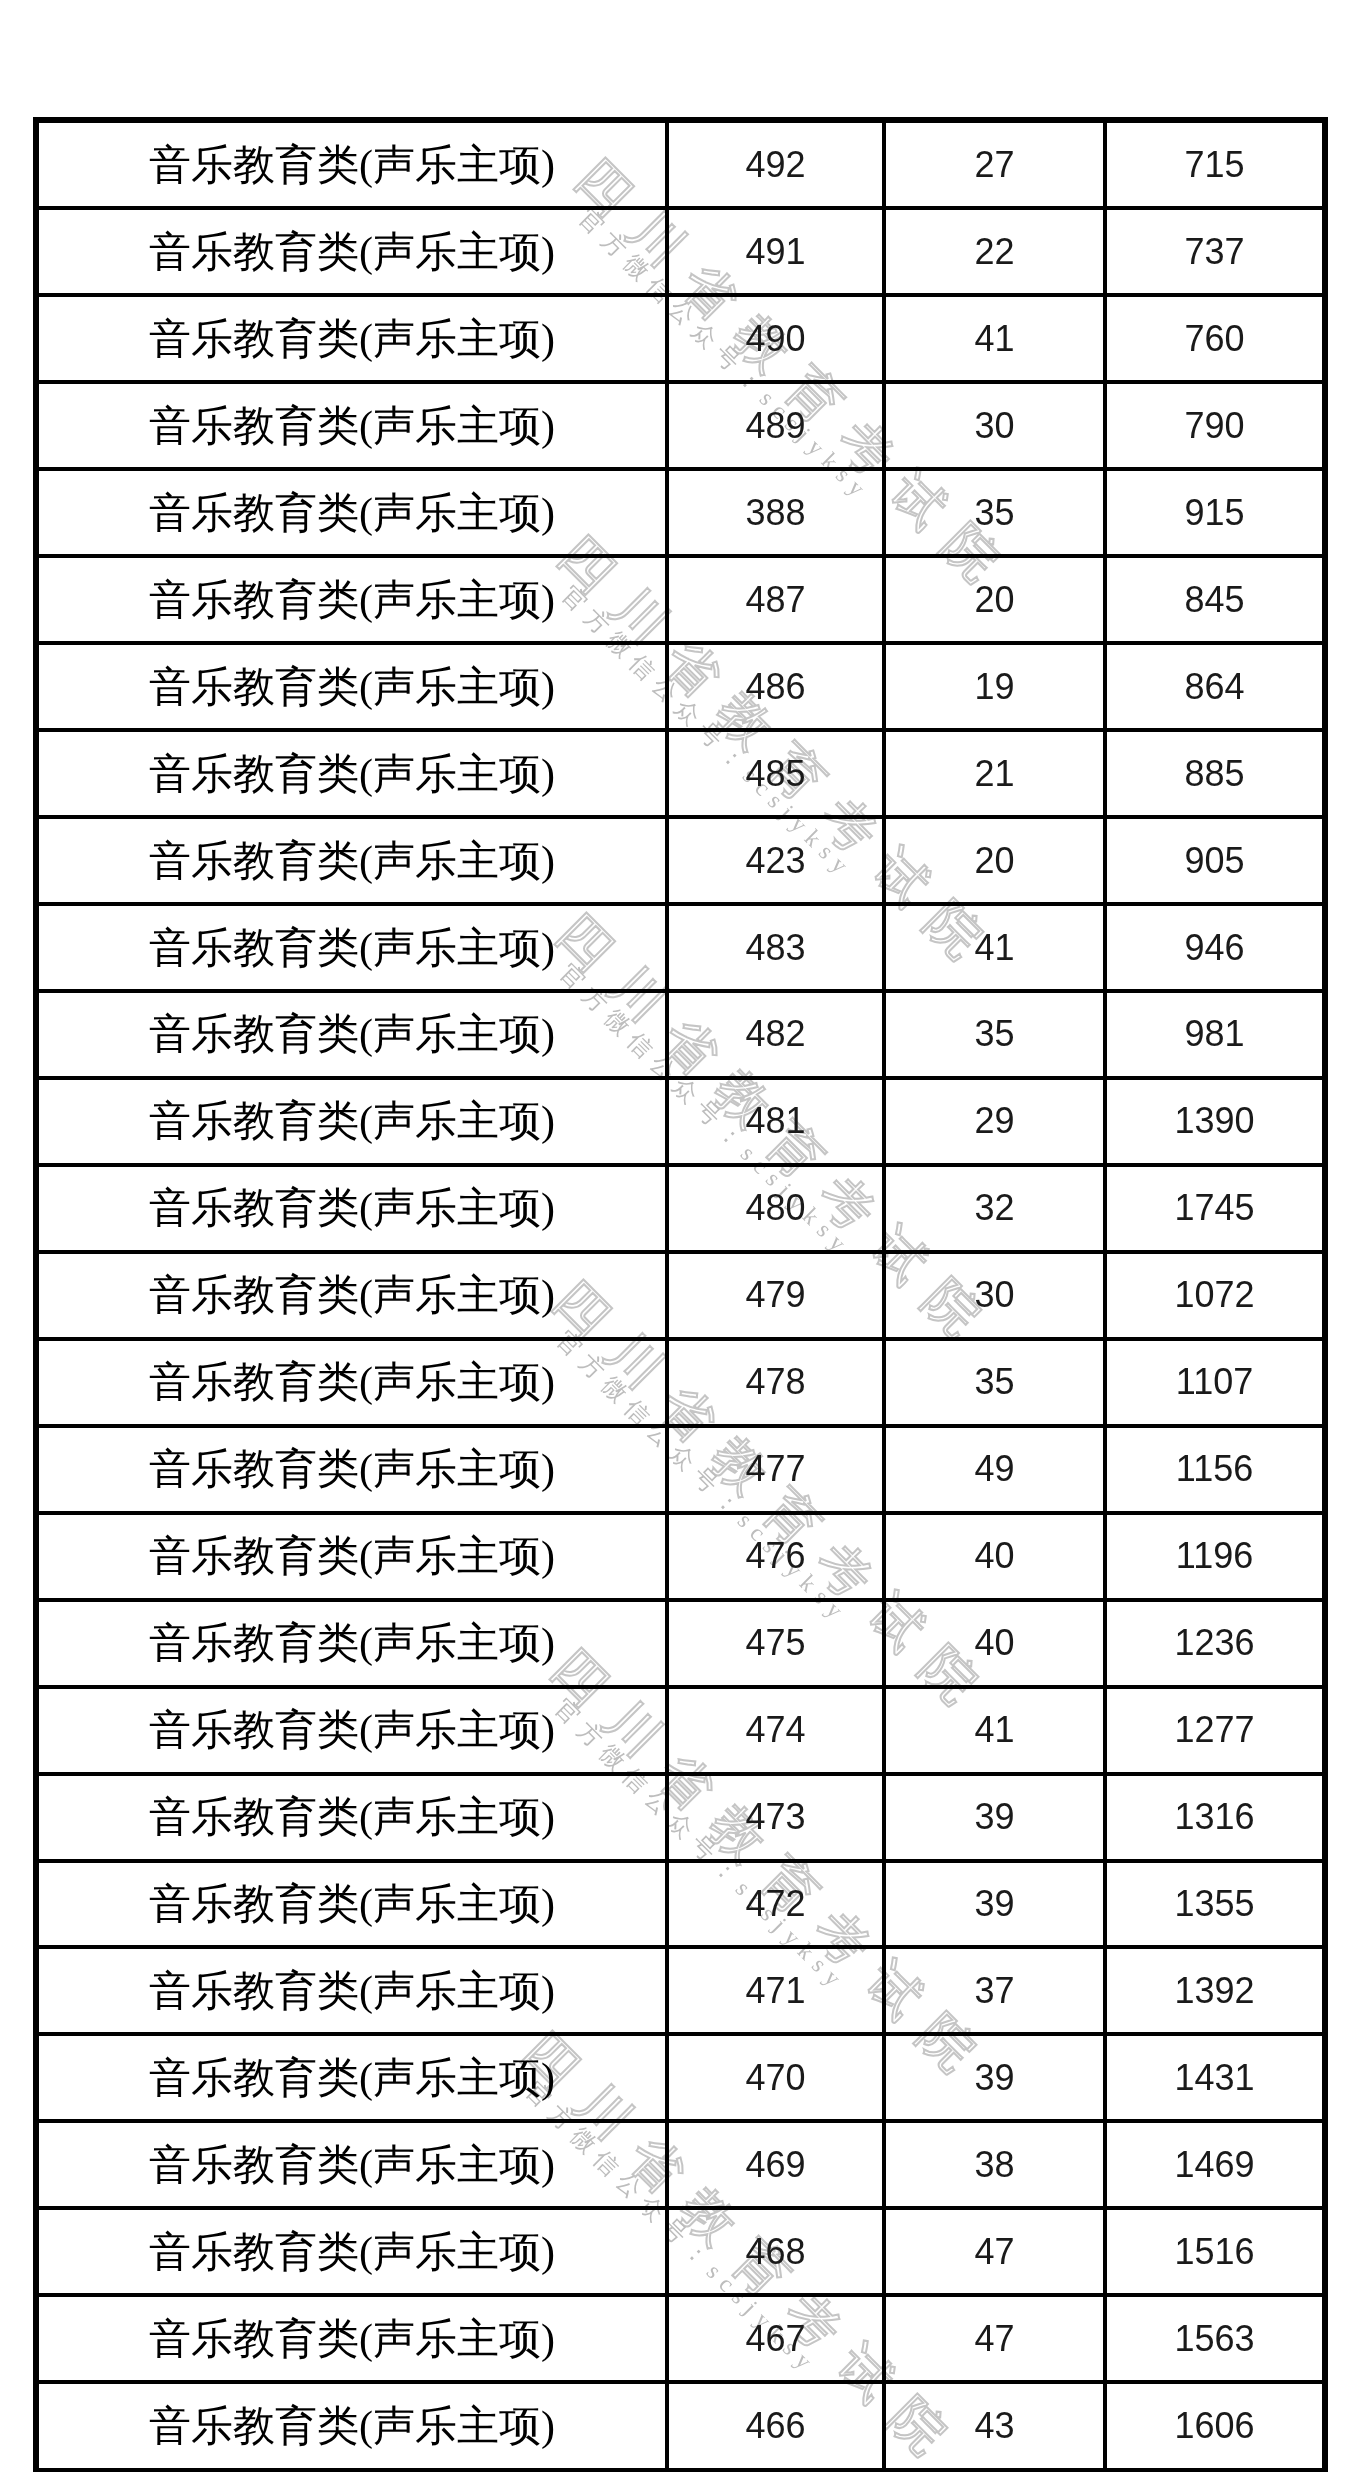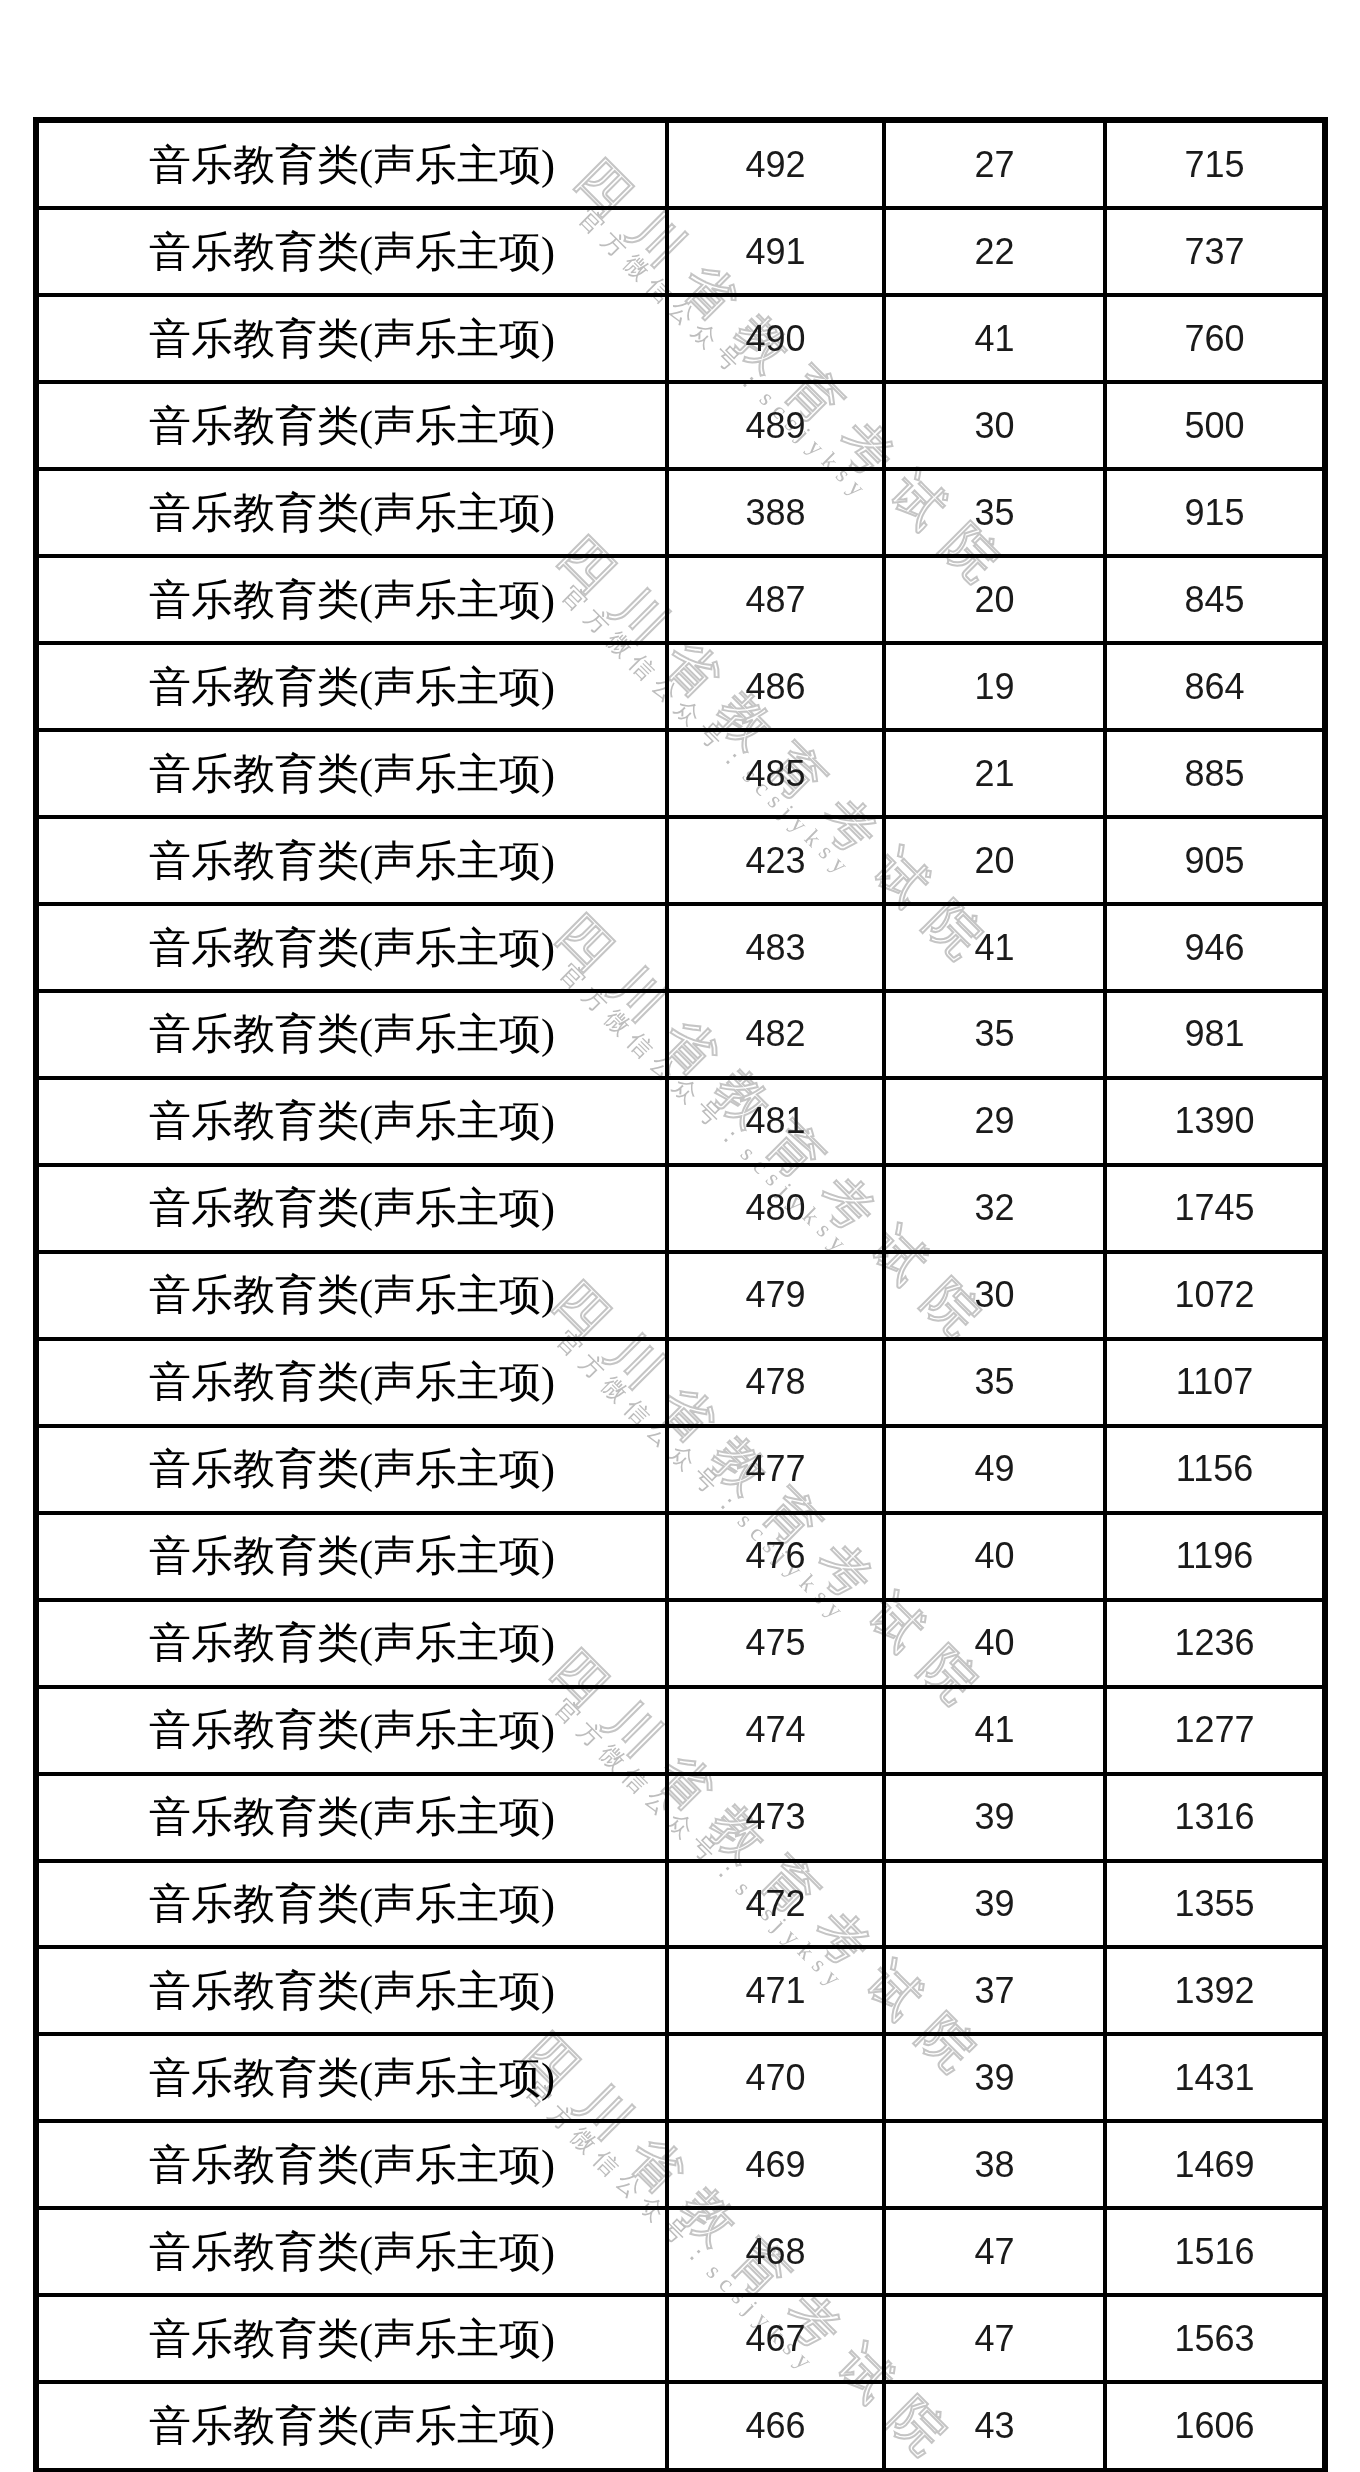--- a/index.html
+++ b/index.html
@@ -130,21 +130,21 @@
       <tr>
         <td class="cat">音乐教育类(声乐主项)</td>
         <td class="num">490</td>
         <td class="num">41</td>
         <td class="num">760</td>
       </tr>
       <tr>
         <td class="cat">音乐教育类(声乐主项)</td>
         <td class="num">489</td>
         <td class="num">30</td>
-        <td class="num">500</td>
+        <td class="num">790</td>
       </tr>
       <tr>
         <td class="cat">音乐教育类(声乐主项)</td>
         <td class="num">388</td>
         <td class="num">35</td>
         <td class="num">915</td>
       </tr>
       <tr>
         <td class="cat">音乐教育类(声乐主项)</td>
         <td class="num">487</td>

